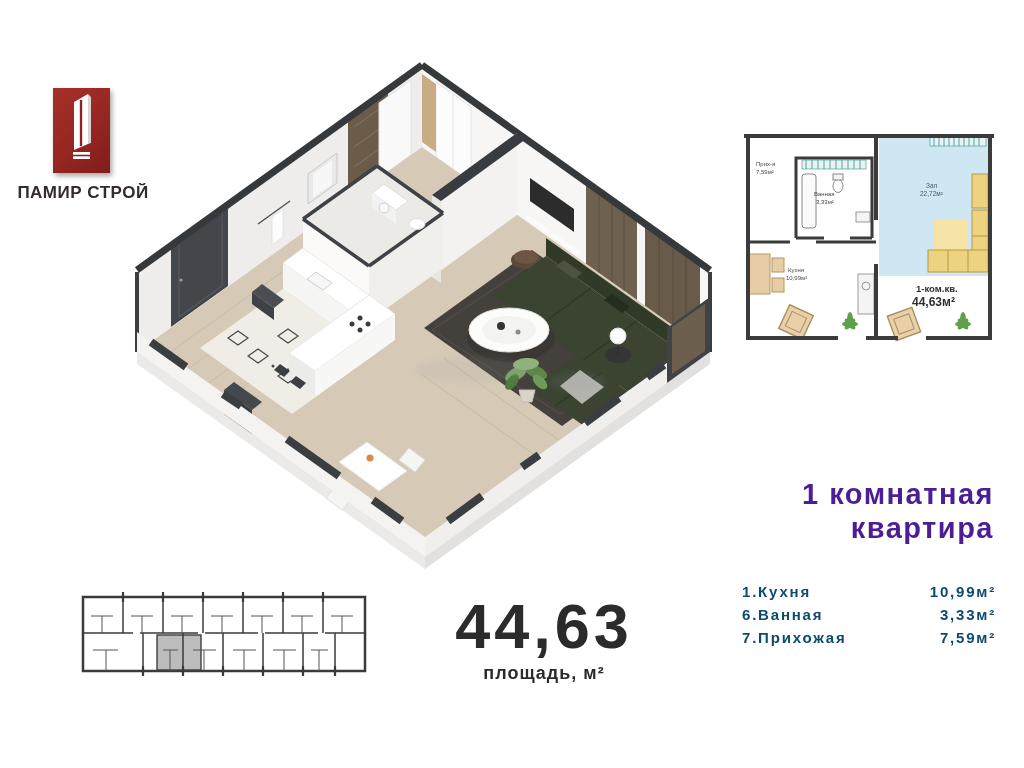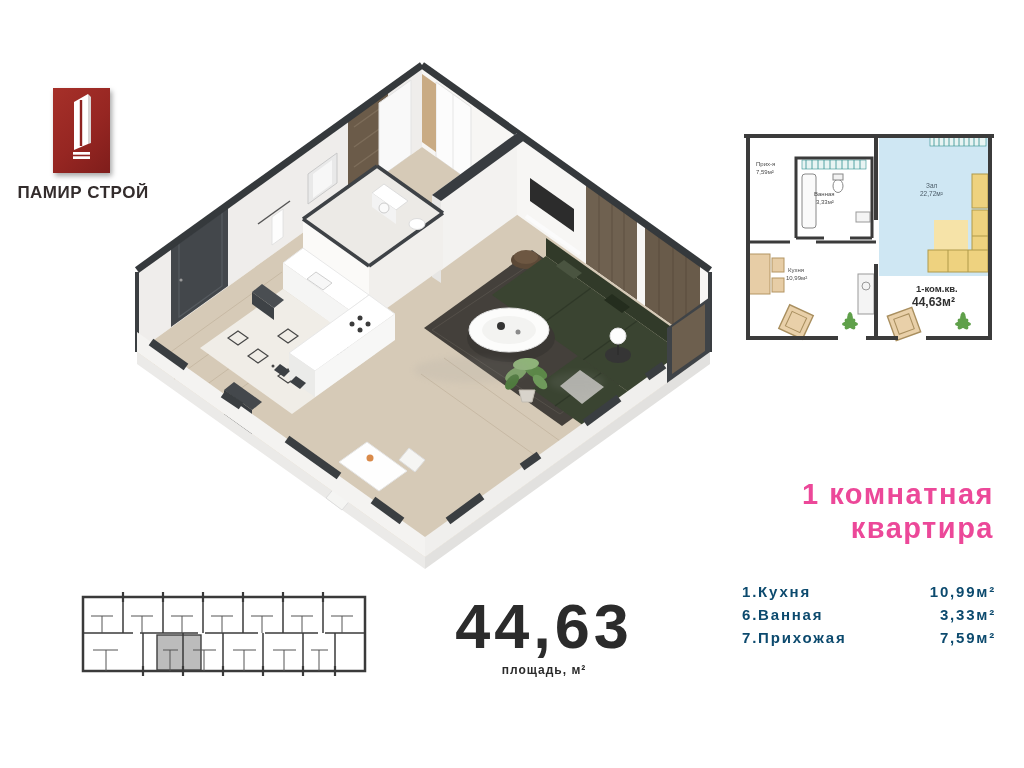--- a/index.html
+++ b/index.html
@@ -11,25 +11,25 @@
                background:linear-gradient(135deg,#a63029 0%,#962622 55%,#7f1d1b 100%);
                box-shadow:2px 3px 5px rgba(0,0,0,.35);}
   .logo-text{position:absolute;left:14px;top:183px;width:138px;text-align:center;
              font-size:17px;font-weight:bold;letter-spacing:.5px;color:#332c2c;white-space:nowrap;}
   
   .plan3d{position:absolute;left:112px;top:52px;}
   
   .plan2d{position:absolute;left:738px;top:124px;}
   
   .title{position:absolute;right:30px;top:477px;width:330px;text-align:right;
-         font-size:29px;font-weight:bold;letter-spacing:1.5px;line-height:1.18;color:#ec4899;}
+         font-size:29px;font-weight:bold;letter-spacing:1.5px;line-height:1.18;color:#4c1d95;}
   
   .area-block{position:absolute;left:437px;top:590px;width:214px;text-align:center;color:#2b2b2b;}
   .area-value{font-size:63px;font-weight:bold;letter-spacing:4px;}
-  .area-label{font-size:12px;font-weight:bold;letter-spacing:1px;margin-top:1px;}
+  .area-label{font-size:18px;font-weight:bold;letter-spacing:1px;margin-top:1px;}
   
   .room-list{position:absolute;left:742px;top:583px;width:254px;
              font-size:15px;font-weight:bold;letter-spacing:1.8px;color:#0c4a6e;}
   .room-row{display:flex;justify-content:space-between;margin-bottom:6px;white-space:nowrap;}
   
   .schematic{position:absolute;left:78px;top:588px;}
 </style>
 </head>
 <body>
 

